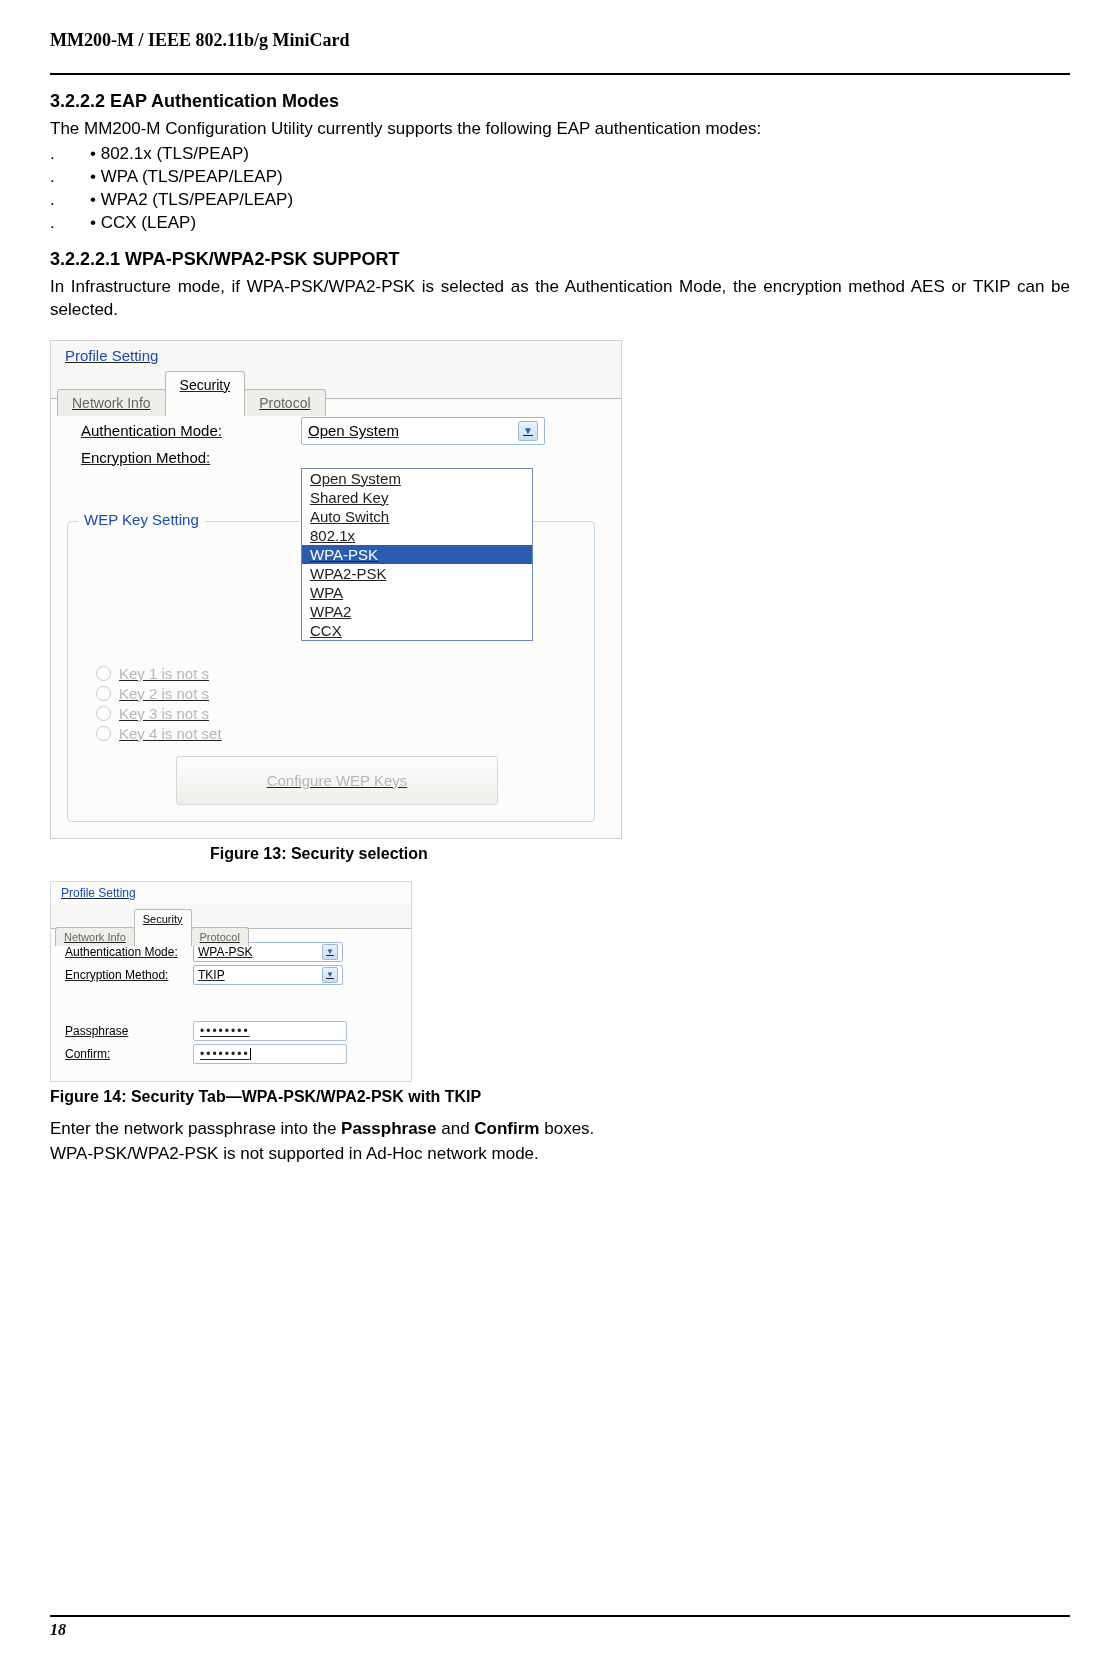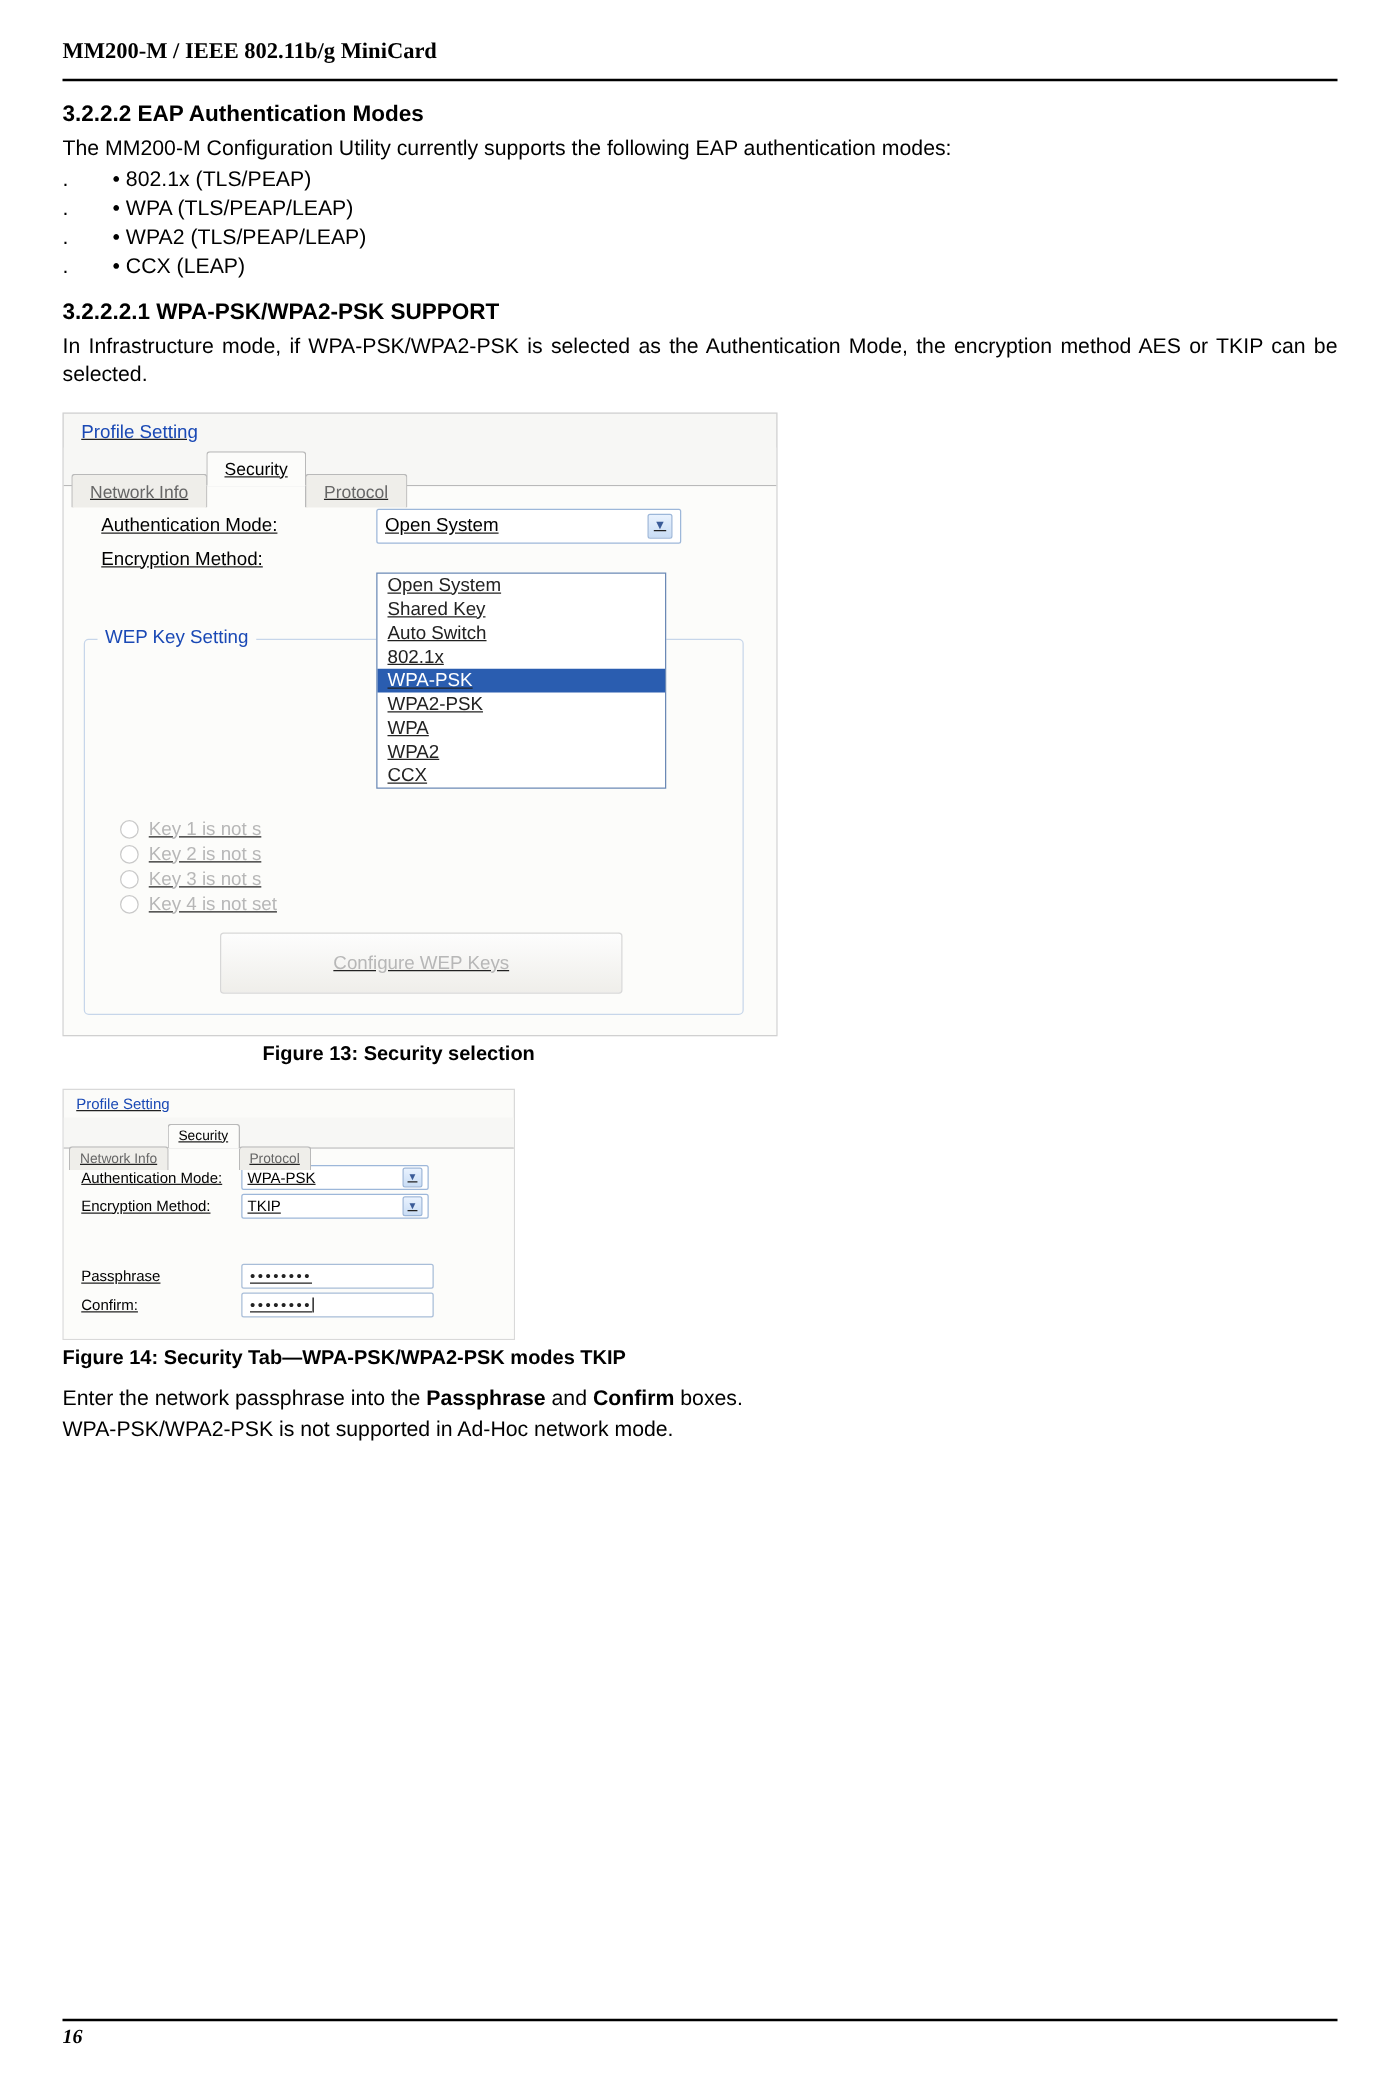--- a/index.html
+++ b/index.html
@@ -13,21 +13,21 @@
   .page {
     padding: 30px 50px 20px 50px;
     box-sizing: border-box;
     min-height: 1663px;
     position: relative;
   }
   .header-bar {
     font-family: "Times New Roman", serif;
     font-weight: bold;
     font-size: 18px;
-    padding-bottom: 12px;
+    padding-bottom: 22px;
     border-bottom: 2px solid #000;
     margin-bottom: 16px;
   }
   .h3 {
     font-weight: bold;
     font-size: 18px;
     margin: 8px 0 6px 0;
   }
   .body-text {
     font-size: 17px;
@@ -373,22 +373,22 @@
           <div class="textbox"><span>••••••••</span></div>
         </div>
         <div class="row">
           <div class="lbl2">Confirm:</div>
           <div class="textbox"><span>••••••••</span><span class="cursor"></span></div>
         </div>
       </div>
     </div>
   </div>
 
-  <div class="caption">Figure 14: Security Tab—WPA-PSK/WPA2-PSK modes TKIP</div>
+  <div class="caption">Figure 14: Security Tab—WPA-PSK/WPA2-PSK with TKIP</div>
 
   <div class="body-text">
     <span>Enter the network passphrase into the </span><span class="bold">Passphrase</span><span> and </span><span class="bold">Confirm</span><span> boxes.</span>
   </div>
 
   <div class="body-text">WPA-PSK/WPA2-PSK is not supported in Ad-Hoc network mode.</div>
 
-  <div class="footer">16</div>
+  <div class="footer">18</div>
 </div>
 
 </body></html>

